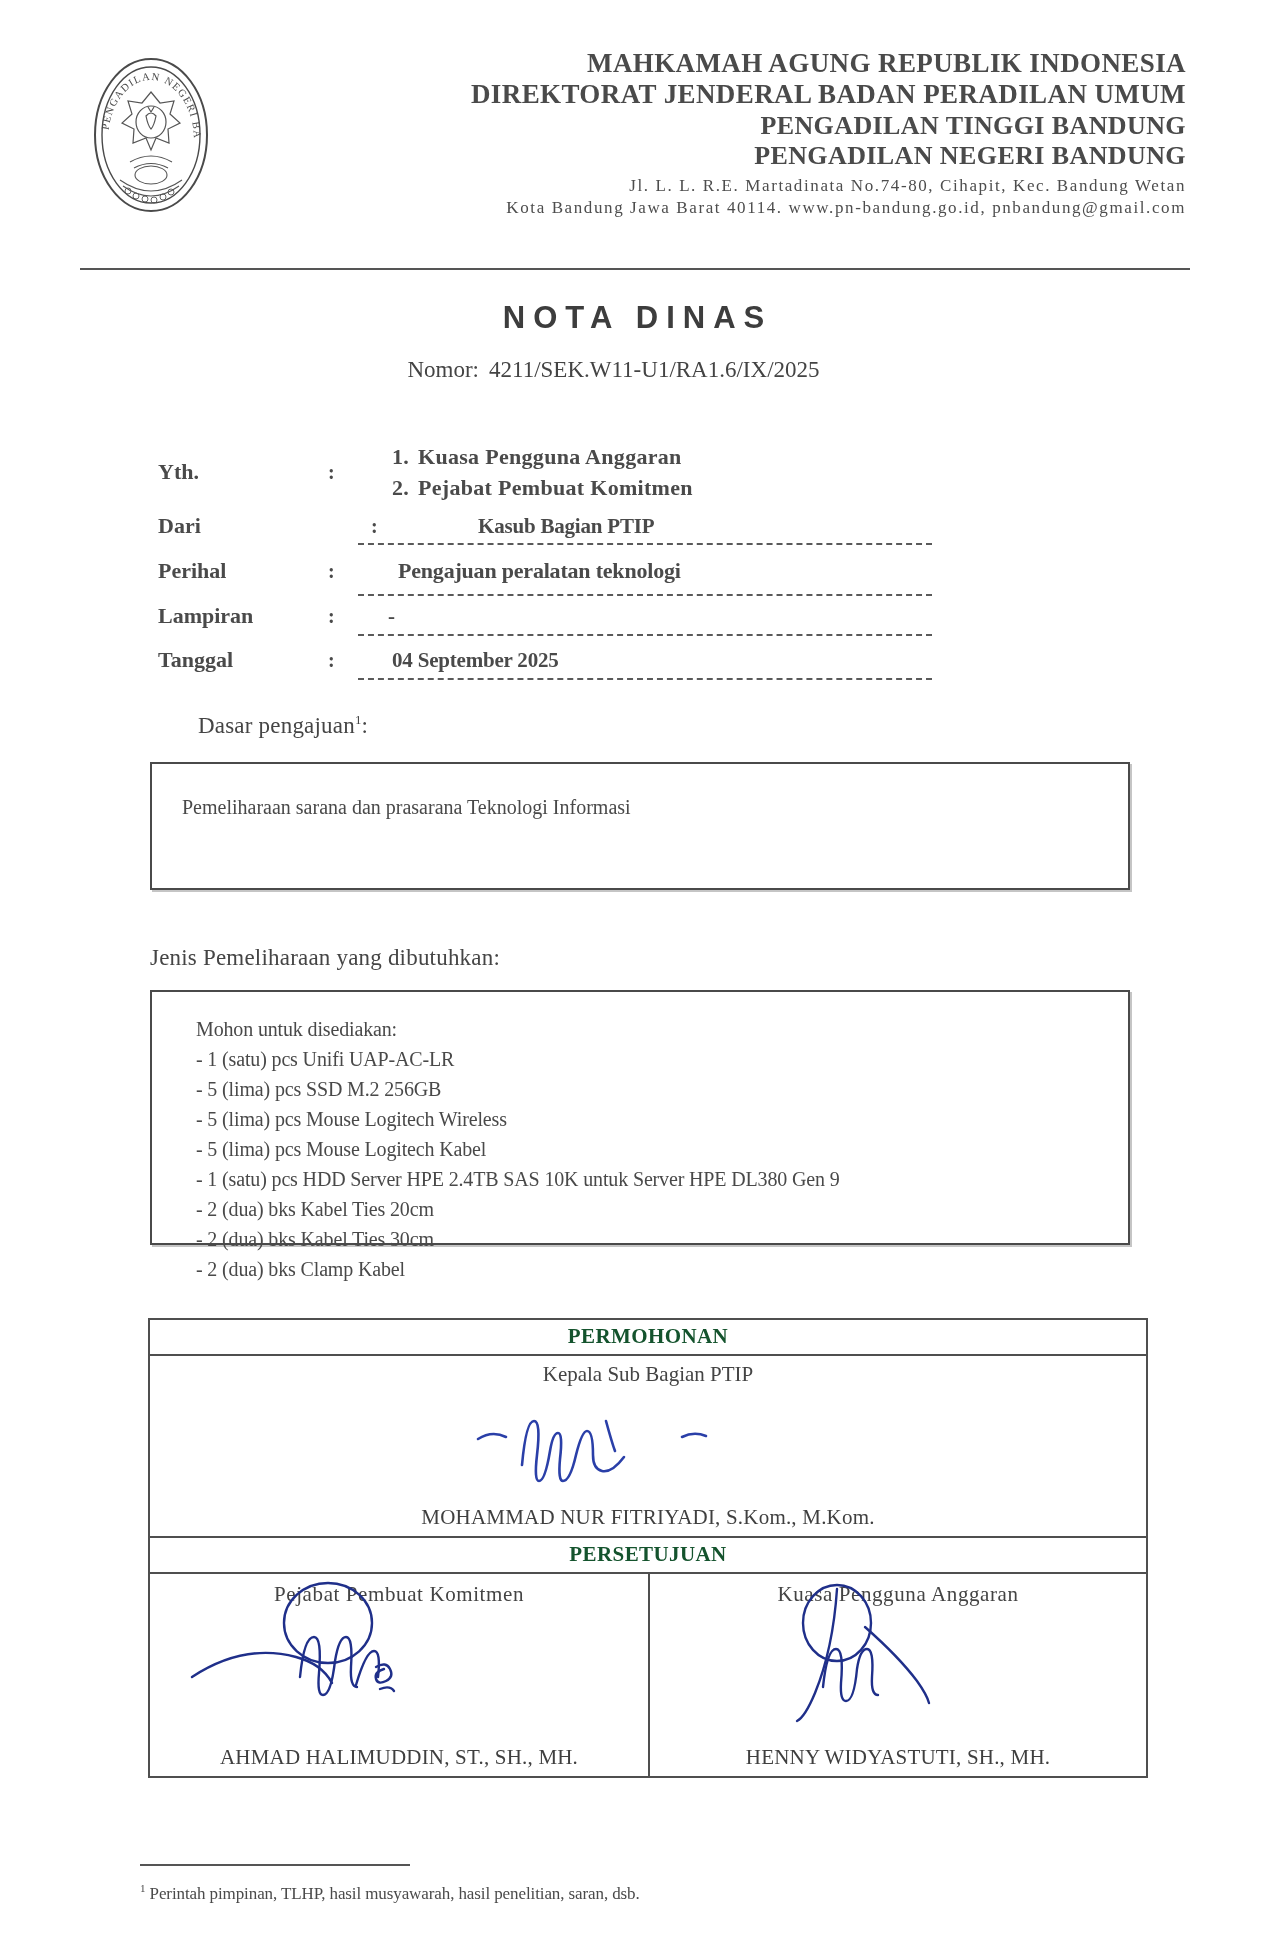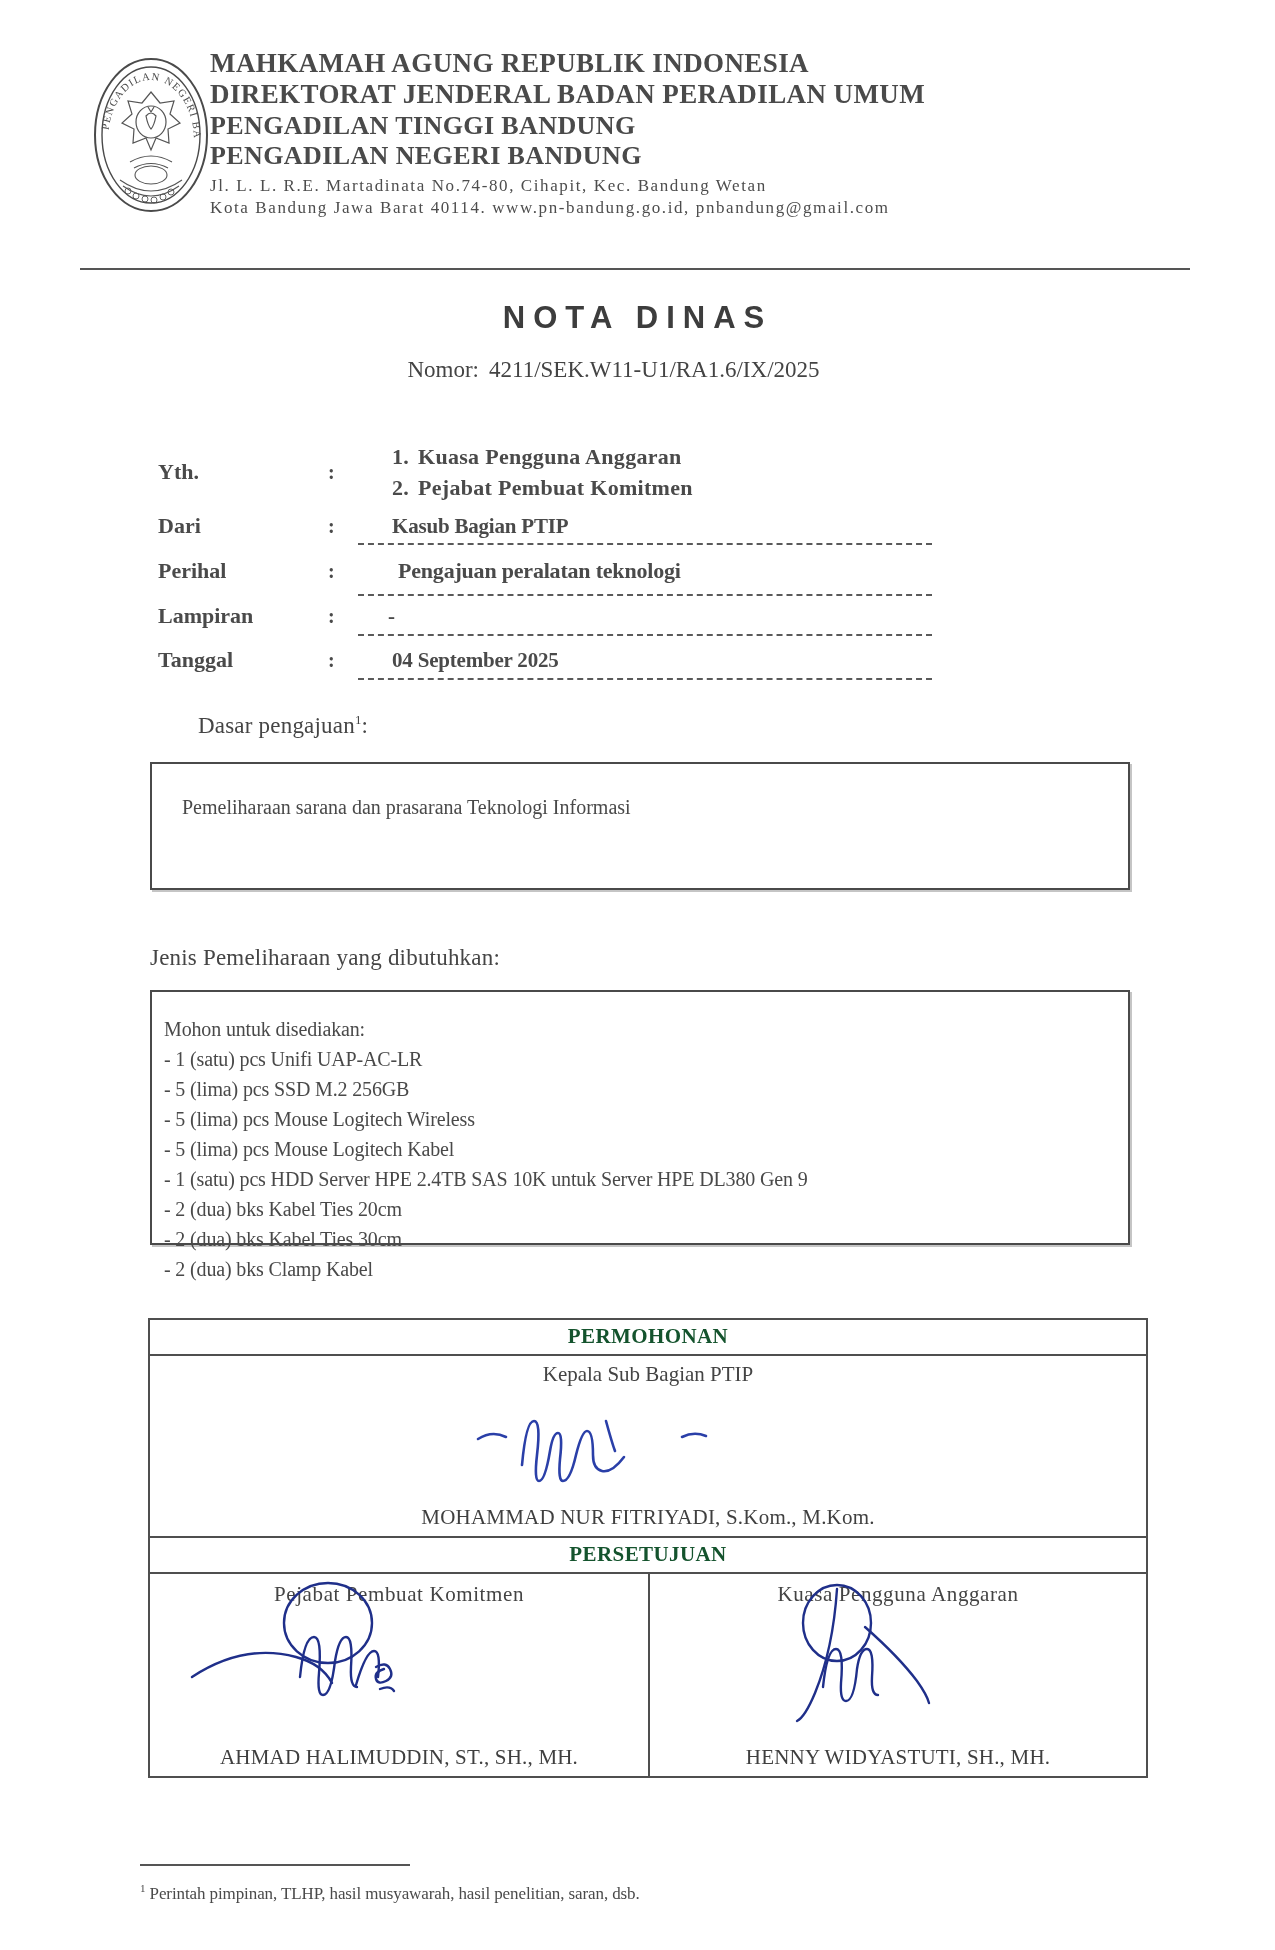--- a/index.html
+++ b/index.html
@@ -32,24 +32,24 @@
     position: absolute;
     left: 10px;
     top: 6px;
     width: 122px;
     height: 162px;
   }
   .seal svg { display: block; }
 
   .kop-lines {
     position: absolute;
-    left: 130px;
+    left: 141px;
     top: 0px;
     width: 965px;
-    text-align: left;
+    text-align: right;
   }
   .kop-line {
     font-family: "Liberation Serif", serif;
     font-weight: bold;
     color: #4a4a4a;
     letter-spacing: 0.4px;
     line-height: 1.16;
   }
   .kop-1 { font-size: 27px; }
   .kop-2 { font-size: 27px; }
@@ -322,21 +322,21 @@
           <div class="yth-item">
             <span class="idx">1.</span><span>Kuasa Pengguna Anggaran</span>
           </div>
           <div class="yth-item">
             <span class="idx">2.</span><span>Pejabat Pembuat Komitmen</span>
           </div>
         </div>
       </div>
     </div>
 
-    <div class="frow" style="min-height:44px;">
+    <div class="frow" style="min-height:44px;gap:43px;">
       <div class="flabel">Dari</div>
       <div class="fcolon">:</div>
       <div class="fval typed">Kasub Bagian PTIP</div>
     </div>
 
     <div class="frow" style="min-height:46px;">
       <div class="flabel">Perihal</div>
       <div class="fcolon">:</div>
       <div class="fval typed" style="padding-left:12px;font-size:22px;">Pengajuan peralatan teknologi</div>
     </div>
@@ -363,21 +363,21 @@
     <span>Dasar pengajuan</span><sup>1</sup><span>:</span>
   </div>
 
   <div class="box" style="left:150px; top:762px; width:980px; height:128px;">
     <div class="box-inner">Pemeliharaan sarana dan prasarana Teknologi Informasi</div>
   </div>
 
   <div class="sec-head" style="top:945px;">Jenis Pemeliharaan yang dibutuhkan:</div>
 
   <div class="box" style="left:150px; top:990px; width:980px; height:255px;">
-    <div class="box-inner" style="padding:22px 12px;">
+    <div class="box-inner" style="padding:22px 44px;">
       <div class="list-line">Mohon untuk disediakan:</div>
       <div class="list-line">- 1 (satu) pcs Unifi UAP-AC-LR</div>
       <div class="list-line">- 5 (lima) pcs SSD M.2 256GB</div>
       <div class="list-line">- 5 (lima) pcs Mouse Logitech Wireless</div>
       <div class="list-line">- 5 (lima) pcs Mouse Logitech Kabel</div>
       <div class="list-line">- 1 (satu) pcs HDD Server HPE 2.4TB SAS 10K untuk Server HPE DL380 Gen 9</div>
       <div class="list-line">- 2 (dua) bks Kabel Ties 20cm</div>
       <div class="list-line">- 2 (dua) bks Kabel Ties 30cm</div>
       <div class="list-line">- 2 (dua) bks Clamp Kabel</div>
     </div>

